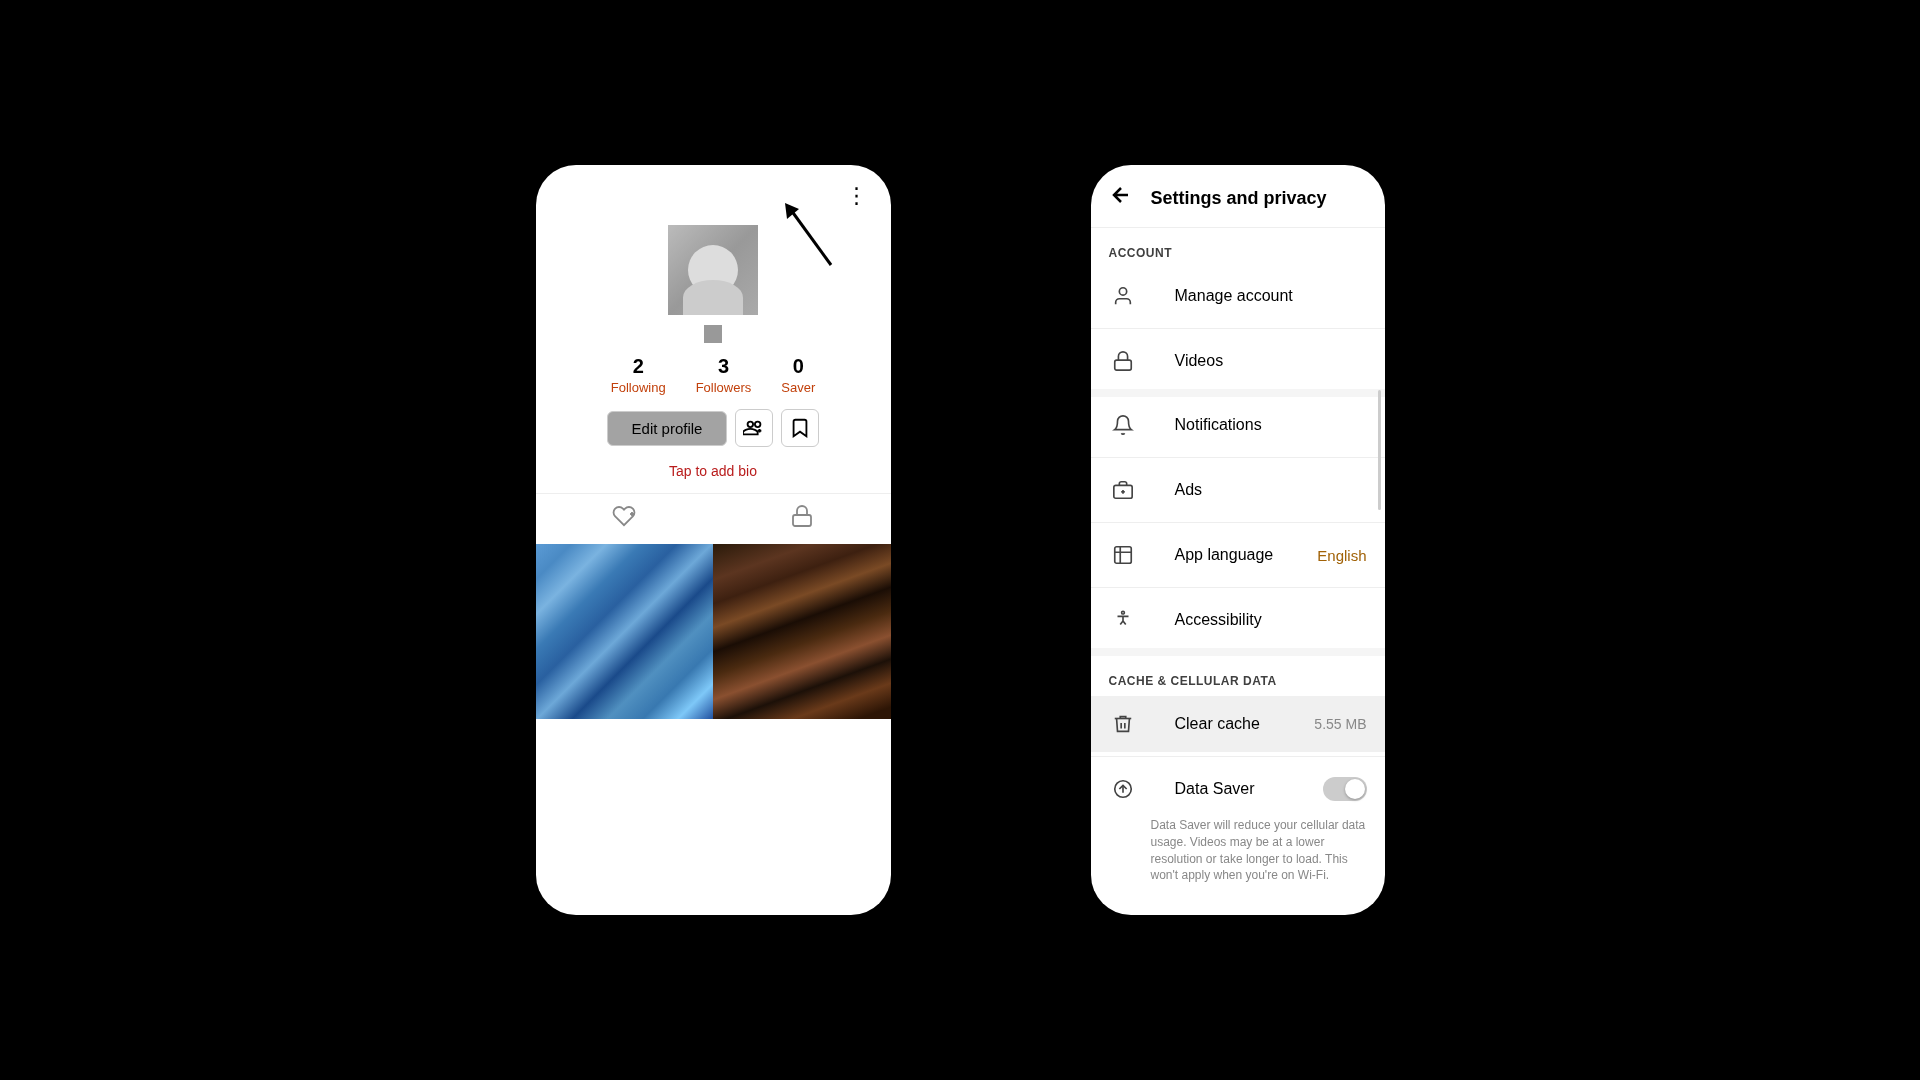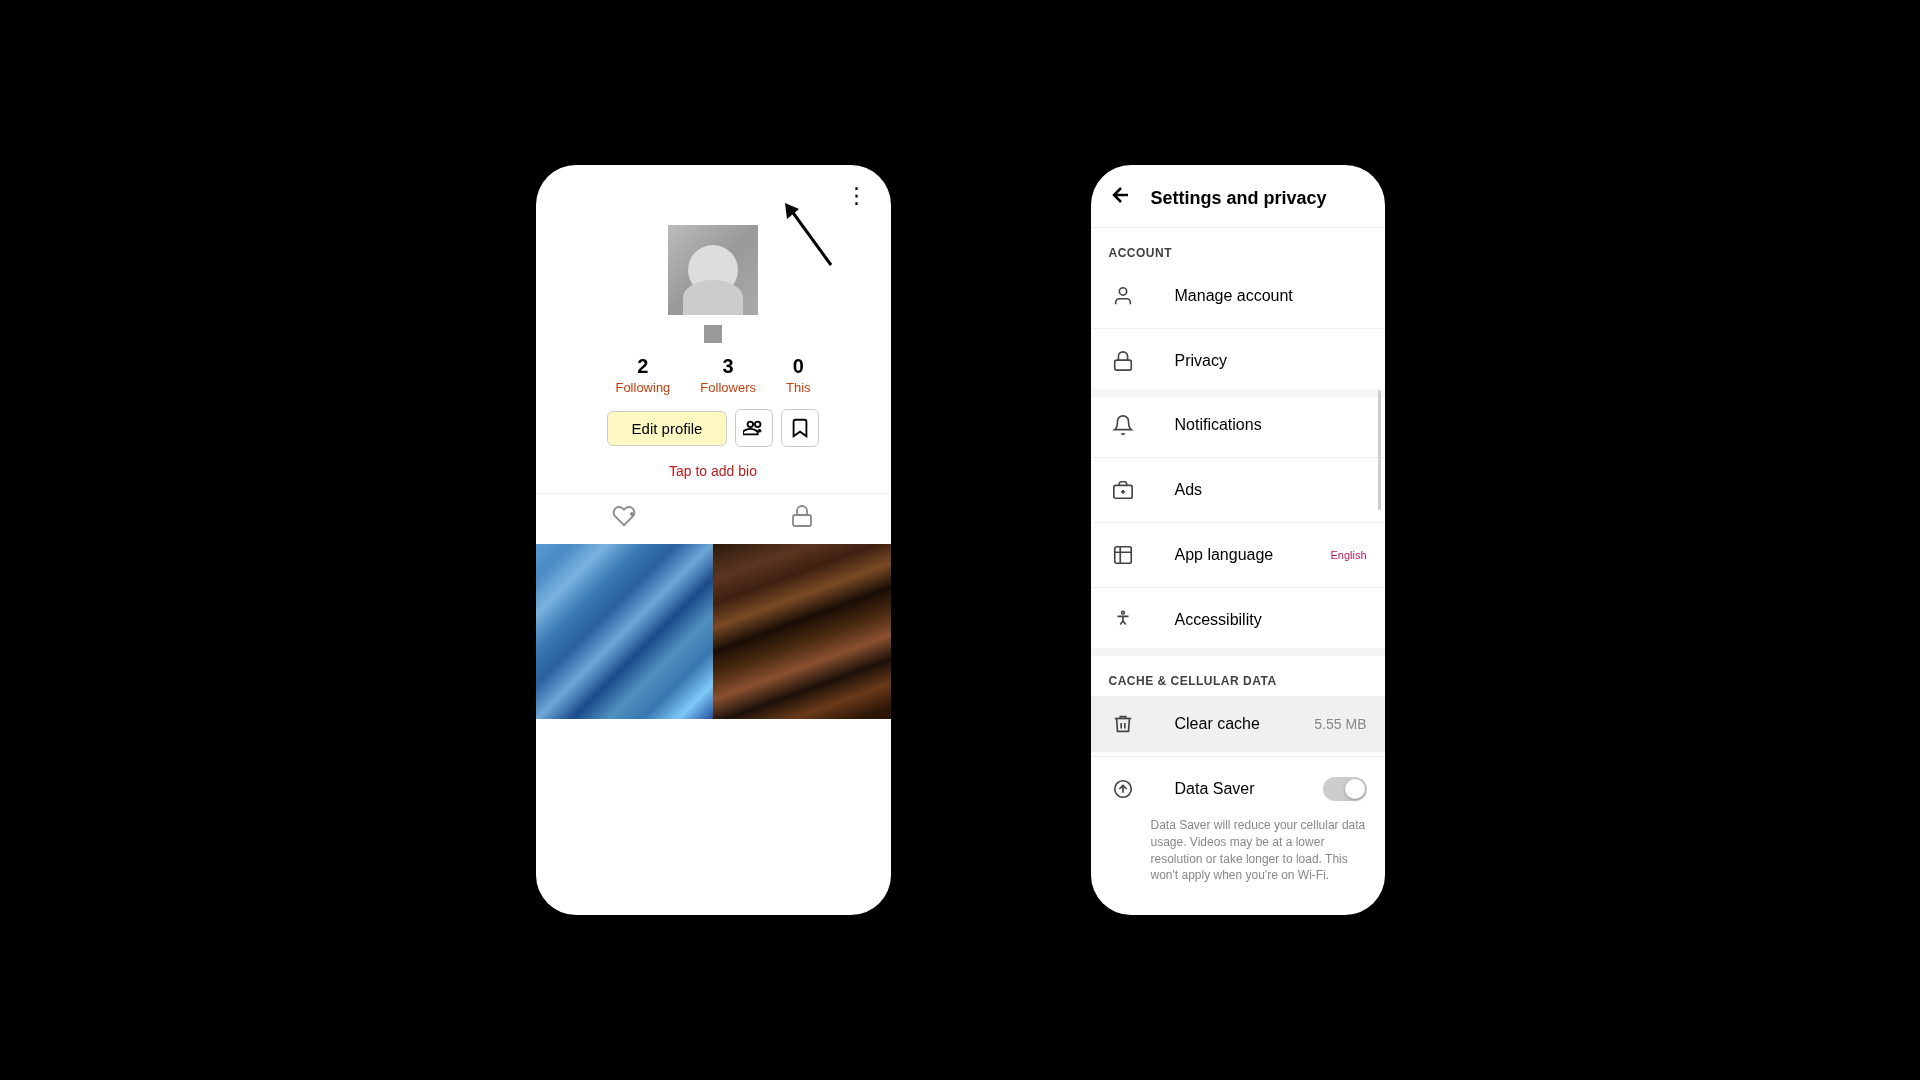--- a/index.html
+++ b/index.html
@@ -118,21 +118,21 @@
     }
 
     .action-row {
       display: flex;
       gap: 8px;
       margin-top: 14px;
       align-items: center;
     }
 
     .edit-profile-btn {
-      background: #fef9c3;
+      background: #a3a3a3;
       border: 1px solid #ccc;
       border-radius: 6px;
       padding: 8px 24px;
       font-size: 15px;
       font-weight: 500;
       color: #000;
       cursor: pointer;
     }
 
     .icon-btn {
@@ -275,22 +275,22 @@
     }
 
     .item-text {
       font-size: 16px;
       color: #000;
       flex: 1;
       margin-left: 24px;
     }
 
     .item-value {
-      font-size: 11px;
-      color: #be185d;
+      font-size: 15px;
+      color: #a16207;
     }
 
     .item-size {
       font-size: 14px;
       color: #888;
     }
 
     .divider {
       height: 1px;
       background: #eee;
@@ -370,21 +370,21 @@
     <div class="stat-item">
       <span class="stat-number">2</span>
       <span class="stat-label">Following</span>
     </div>
     <div class="stat-item">
       <span class="stat-number">3</span>
       <span class="stat-label">Followers</span>
     </div>
     <div class="stat-item">
       <span class="stat-number">0</span>
-      <span class="stat-label">This</span>
+      <span class="stat-label">Saver</span>
     </div>
   </div>
 
   <div class="action-row">
     <button class="edit-profile-btn">Edit profile</button>
     <div class="icon-btn">
       <svg class="icon-svg" viewBox="0 0 24 24" fill="none" stroke="currentColor" stroke-width="2">
         <path d="M16 11c1.66 0 3-1.34 3-3s-1.34-3-3-3-3 1.34-3 3 1.34 3 3 3z"></path>
         <path d="M8 11c1.66 0 3-1.34 3-3S9.66 5 8 5 5 6.34 5 8s1.34 3 3 3z"></path>
         <path d="M8 13c-2.67 0-8 1.34-8 4v2h16v-2c0-2.66-5.33-4-8-4z"></path>
@@ -453,21 +453,21 @@
 
     <div class="divider"></div>
 
     <div class="settings-item">
       <div class="item-icon">
         <svg width="22" height="22" viewBox="0 0 24 24" fill="none" stroke="#444" stroke-width="1.8">
           <rect x="3" y="11" width="18" height="11" rx="2"></rect>
           <path d="M7 11V7a5 5 0 0110 0v4"></path>
         </svg>
       </div>
-      <span class="item-text">Privacy</span>
+      <span class="item-text">Videos</span>
     </div>
 
     <div class="section-divider"></div>
 
 
     <div class="settings-item">
       <div class="item-icon">
         <svg width="22" height="22" viewBox="0 0 24 24" fill="none" stroke="#444" stroke-width="1.8">
           <path d="M18 8A6 6 0 006 8c0 7-3 9-3 9h18s-3-2-3-9"></path>
           <path d="M13.73 21a2 2 0 01-3.46 0"></path>

